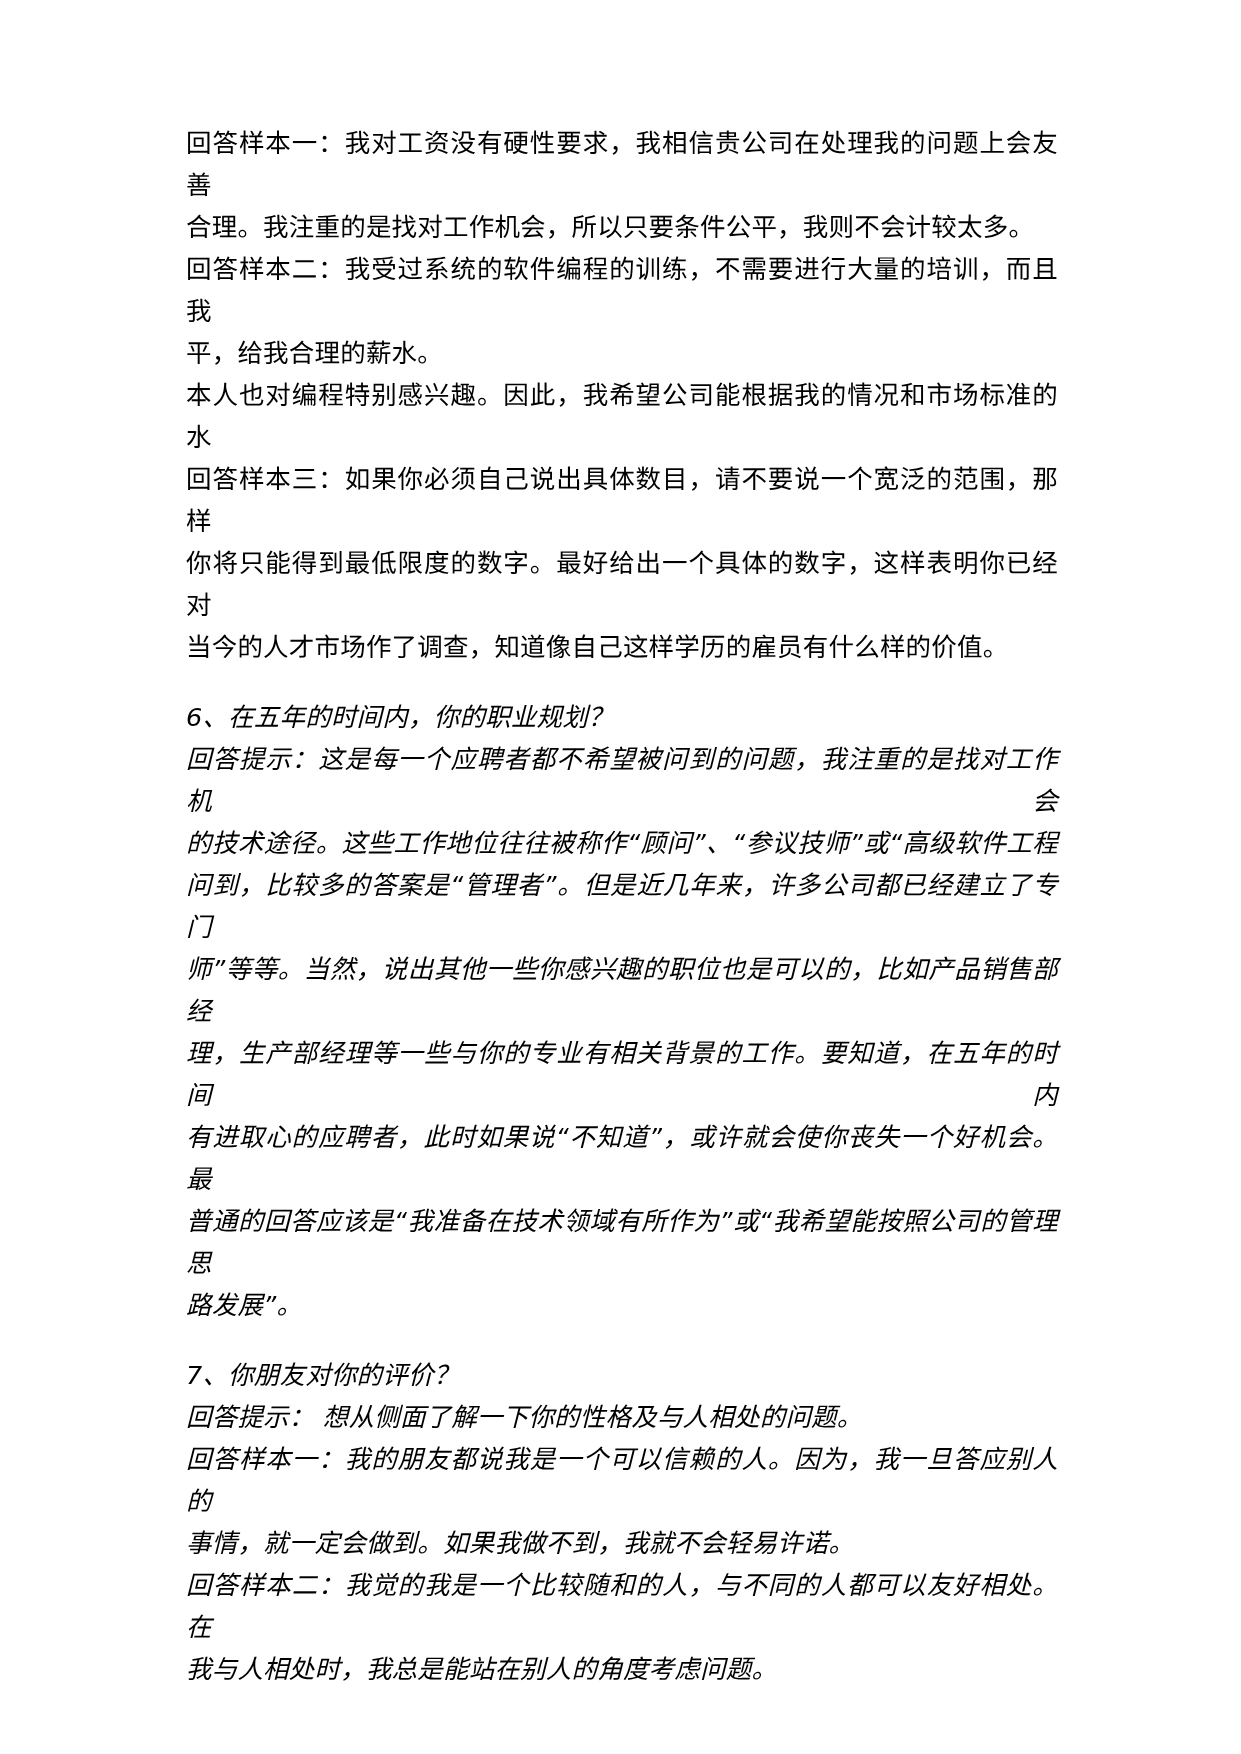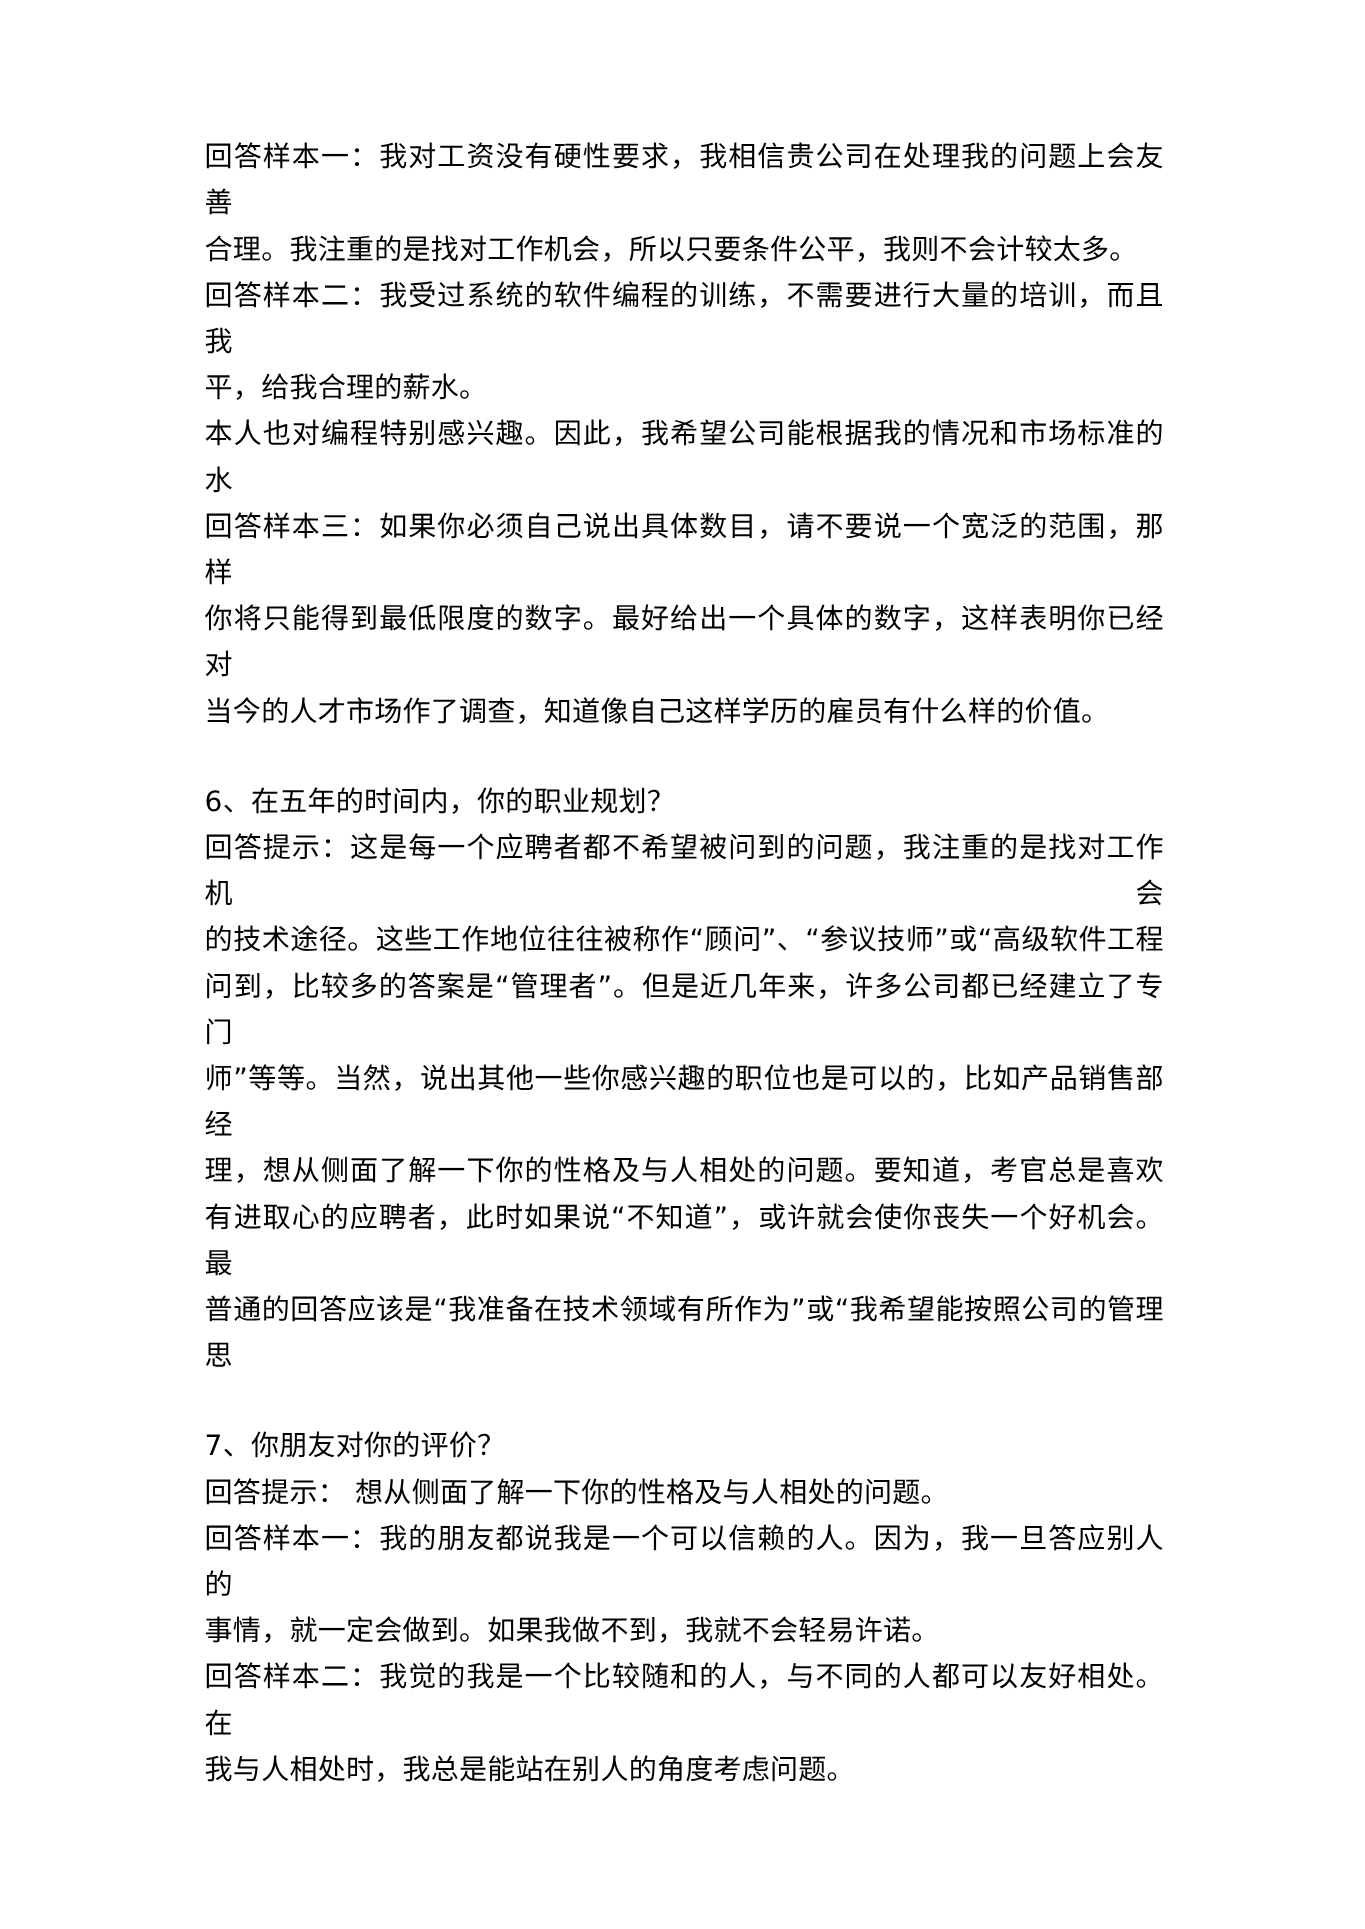--- a/index.html
+++ b/index.html
@@ -34,21 +34,22 @@
     width: 872px;
   }
 
   .block {
     margin: 0;
     padding: 0;
   }
 
   
   .block + .block {
-    margin-top: 40px;
+    margin-top: 28px;
+    font-style: italic;
   }
 
   .line {
     font-size: 25.5px;
     line-height: 42px;
     letter-spacing: 0.2px;
     text-align: justify;
     text-justify: inter-character;
     white-space: pre-wrap;
     word-break: break-all;
@@ -82,23 +83,24 @@
         <p class="line just">回答样本三：如果你必须自己说出具体数目，请不要说一个宽泛的范围，那样</p>
         <p class="line just">你将只能得到最低限度的数字。最好给出一个具体的数字，这样表明你已经对</p>
         <p class="line last">当今的人才市场作了调查，知道像自己这样学历的雇员有什么样的价值。</p>
       </div>
       <div class="block">
         <p class="line last heading">6、在五年的时间内，你的职业规划？</p>
         <p class="line just">回答提示：这是每一个应聘者都不希望被问到的问题，我注重的是找对工作机会</p>
         <p class="line just">的技术途径。这些工作地位往往被称作“顾问”、“参议技师”或“高级软件工程</p>
         <p class="line just">问到，比较多的答案是“管理者”。但是近几年来，许多公司都已经建立了专门</p>
         <p class="line just">师”等等。当然，说出其他一些你感兴趣的职位也是可以的，比如产品销售部经</p>
-        <p class="line just">理，想从侧面了解一下你的性格及与人相处的问题。要知道，考官总是喜欢</p>
+        <p class="line just">理，生产部经理等一些与你的专业有相关背景的工作。要知道，在五年的时间内</p>
         <p class="line just">有进取心的应聘者，此时如果说“不知道”，或许就会使你丧失一个好机会。最</p>
         <p class="line just">普通的回答应该是“我准备在技术领域有所作为”或“我希望能按照公司的管理思</p>
+        <p class="line last">路发展”。</p>
       </div>
       <div class="block">
         <p class="line last heading">7、你朋友对你的评价？</p>
         <p class="line last">回答提示： 想从侧面了解一下你的性格及与人相处的问题。</p>
         <p class="line just">回答样本一：我的朋友都说我是一个可以信赖的人。因为，我一旦答应别人的</p>
         <p class="line last">事情，就一定会做到。如果我做不到，我就不会轻易许诺。</p>
         <p class="line just">回答样本二：我觉的我是一个比较随和的人，与不同的人都可以友好相处。在</p>
         <p class="line last">我与人相处时，我总是能站在别人的角度考虑问题。</p>
       </div>
     </div>

